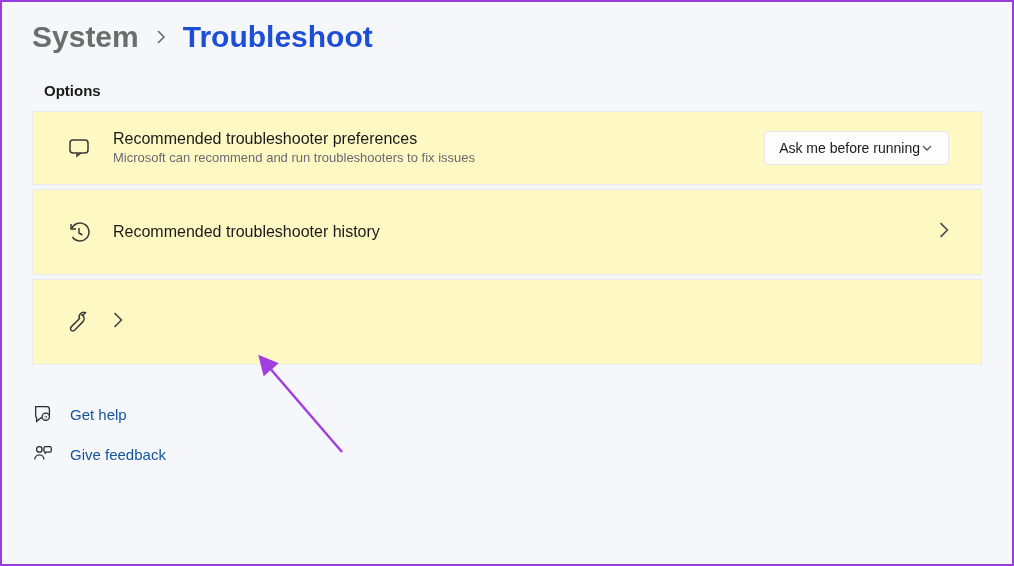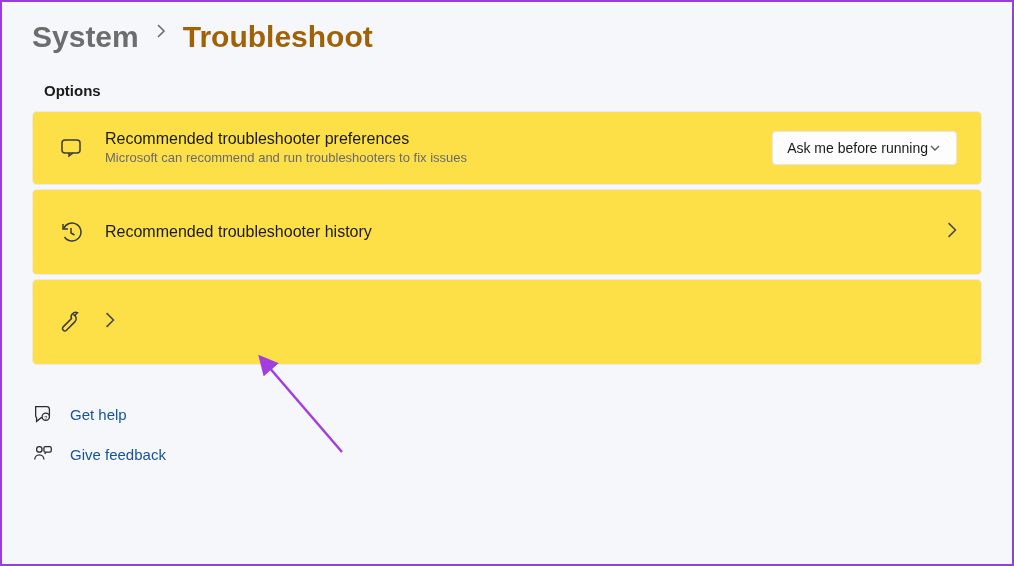--- a/index.html
+++ b/index.html
@@ -10,53 +10,53 @@
     height: 566px;
     overflow: hidden;
     position: relative;
     border: 2px solid #9a3de0;
   }
   .page {
     padding: 18px 30px 0 30px;
   }
   .breadcrumb {
     display: flex;
-    align-items: flex-start;
+    align-items: center;
     gap: 16px;
     margin-bottom: 28px;
   }
   .bc-parent {
     font-size: 30px;
     font-weight: 600;
     color: #6d6d6d;
     cursor: pointer;
   }
   .bc-sep {
     font-size: 20px;
     color: #6d6d6d;
   }
   .bc-current {
     font-size: 30px;
     font-weight: 600;
-    color: #a16207;
+    color: #1d4ed8;
   }
   .section-label {
     font-size: 15px;
     font-weight: 600;
     color: #1a1a1a;
     margin-bottom: 12px;
     margin-left: 12px;
   }
   .card {
-    background: #fde047;
+    background: #fef9c3;
     border: 1px solid #e9e9ee;
-    border-radius: 5px;
-    display: flex;
-    align-items: center;
-    padding: 0 24px;
+    border-radius: 0;
+    display: flex;
+    align-items: center;
+    padding: 0 32px;
     margin-bottom: 4px;
     min-height: 74px;
   }
   .card.tall { min-height: 86px; }
   .card-icon {
     width: 28px;
     height: 28px;
     flex: 0 0 28px;
     display: flex;
     align-items: center;

